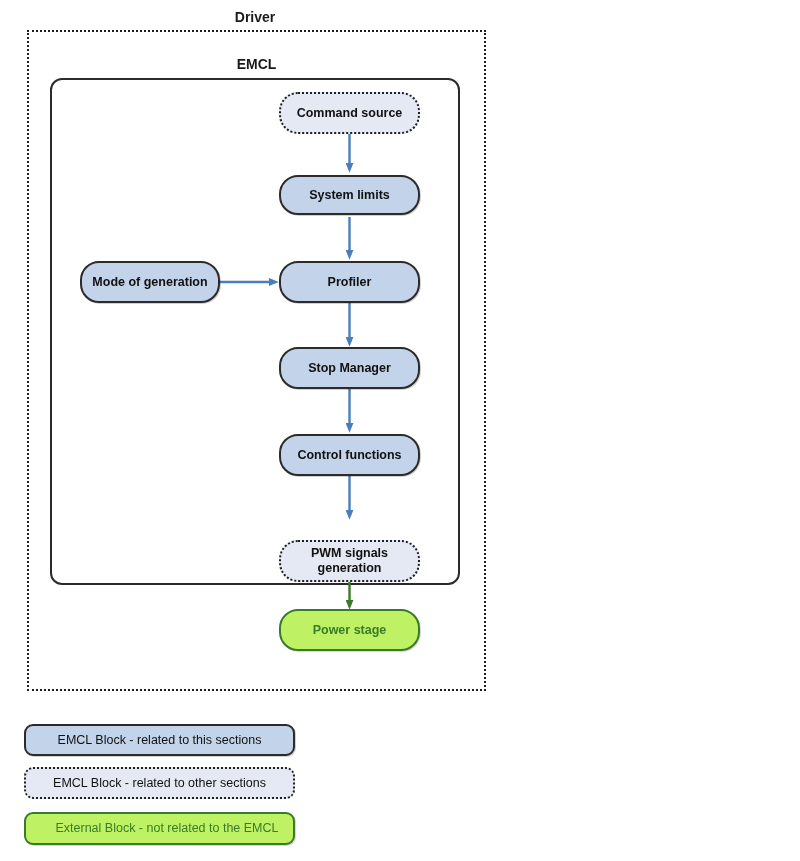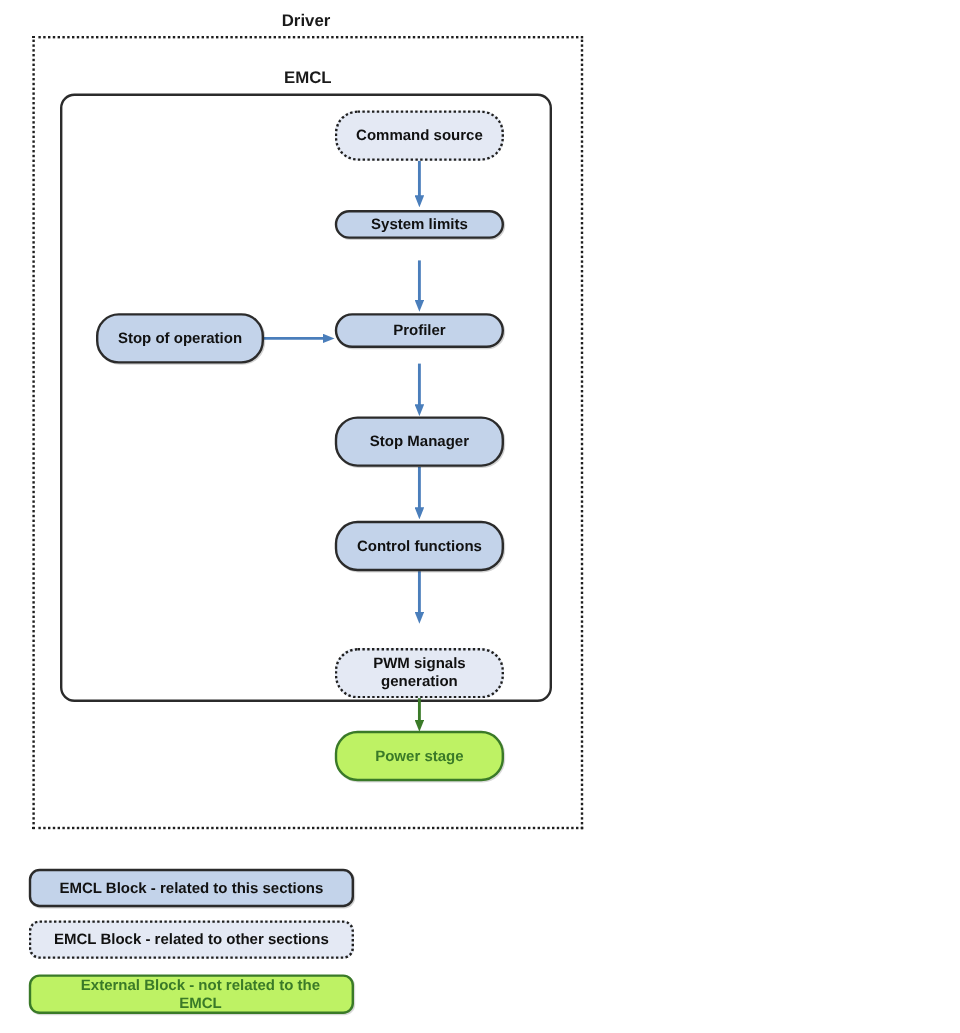--- a/index.html
+++ b/index.html
@@ -81,21 +81,21 @@
   .conn { pointer-events: none; }
 
   
   .legend-item {
     border-radius: 9px;
     display: flex;
     align-items: center;
     justify-content: center;
     text-align: center;
     font-size: 12.5px;
-    font-weight: bold;
+    font-weight: normal;
     line-height: 15px;
     padding: 0 8px;
   }
 </style>
 </head>
 <body>
 
 <div id="canvas">
 
   <div class="abs container-title" style="left:0px; top:9px; width:510px;">Driver</div>
@@ -126,25 +126,25 @@
 
     <line x1="349.5" y1="389" x2="349.5" y2="428" stroke="#4a7ebb" stroke-width="2.4" marker-end="url(#ah-blue)"></line>
 
     <line x1="349.5" y1="476" x2="349.5" y2="515" stroke="#4a7ebb" stroke-width="2.4" marker-end="url(#ah-blue)"></line>
 
     <line x1="349.5" y1="562" x2="349.5" y2="605" stroke="#3a7a28" stroke-width="2.4" marker-end="url(#ah-green)"></line>
   </svg>
 
   <div class="abs node node-dotted" style="left:279px; top:92px; width:141px; height:42px;">Command source</div>
 
-  <div class="abs node node-solid" style="left:279px; top:175px; width:141px; height:24px;">System limits</div>
+  <div class="abs node node-solid" style="left:279px; top:175px; width:141px; height:40px;">System limits</div>
 
-  <div class="abs node node-solid" style="left:80px; top:261px; width:140px; height:42px;">Stop of operation</div>
+  <div class="abs node node-solid" style="left:80px; top:261px; width:140px; height:42px;">Mode of generation</div>
 
-  <div class="abs node node-solid" style="left:279px; top:261px; width:141px; height:29px;">Profiler</div>
+  <div class="abs node node-solid" style="left:279px; top:261px; width:141px; height:42px;">Profiler</div>
 
   <div class="abs node node-solid" style="left:279px; top:347px; width:141px; height:42px;">Stop Manager</div>
 
   <div class="abs node node-solid" style="left:279px; top:434px; width:141px; height:42px;">Control functions</div>
 
   <div class="abs node node-dotted" style="left:279px; top:540px; width:141px; height:42px; flex-direction:column;">
     <span>PWM signals</span>
     <span>generation</span>
   </div>
 

